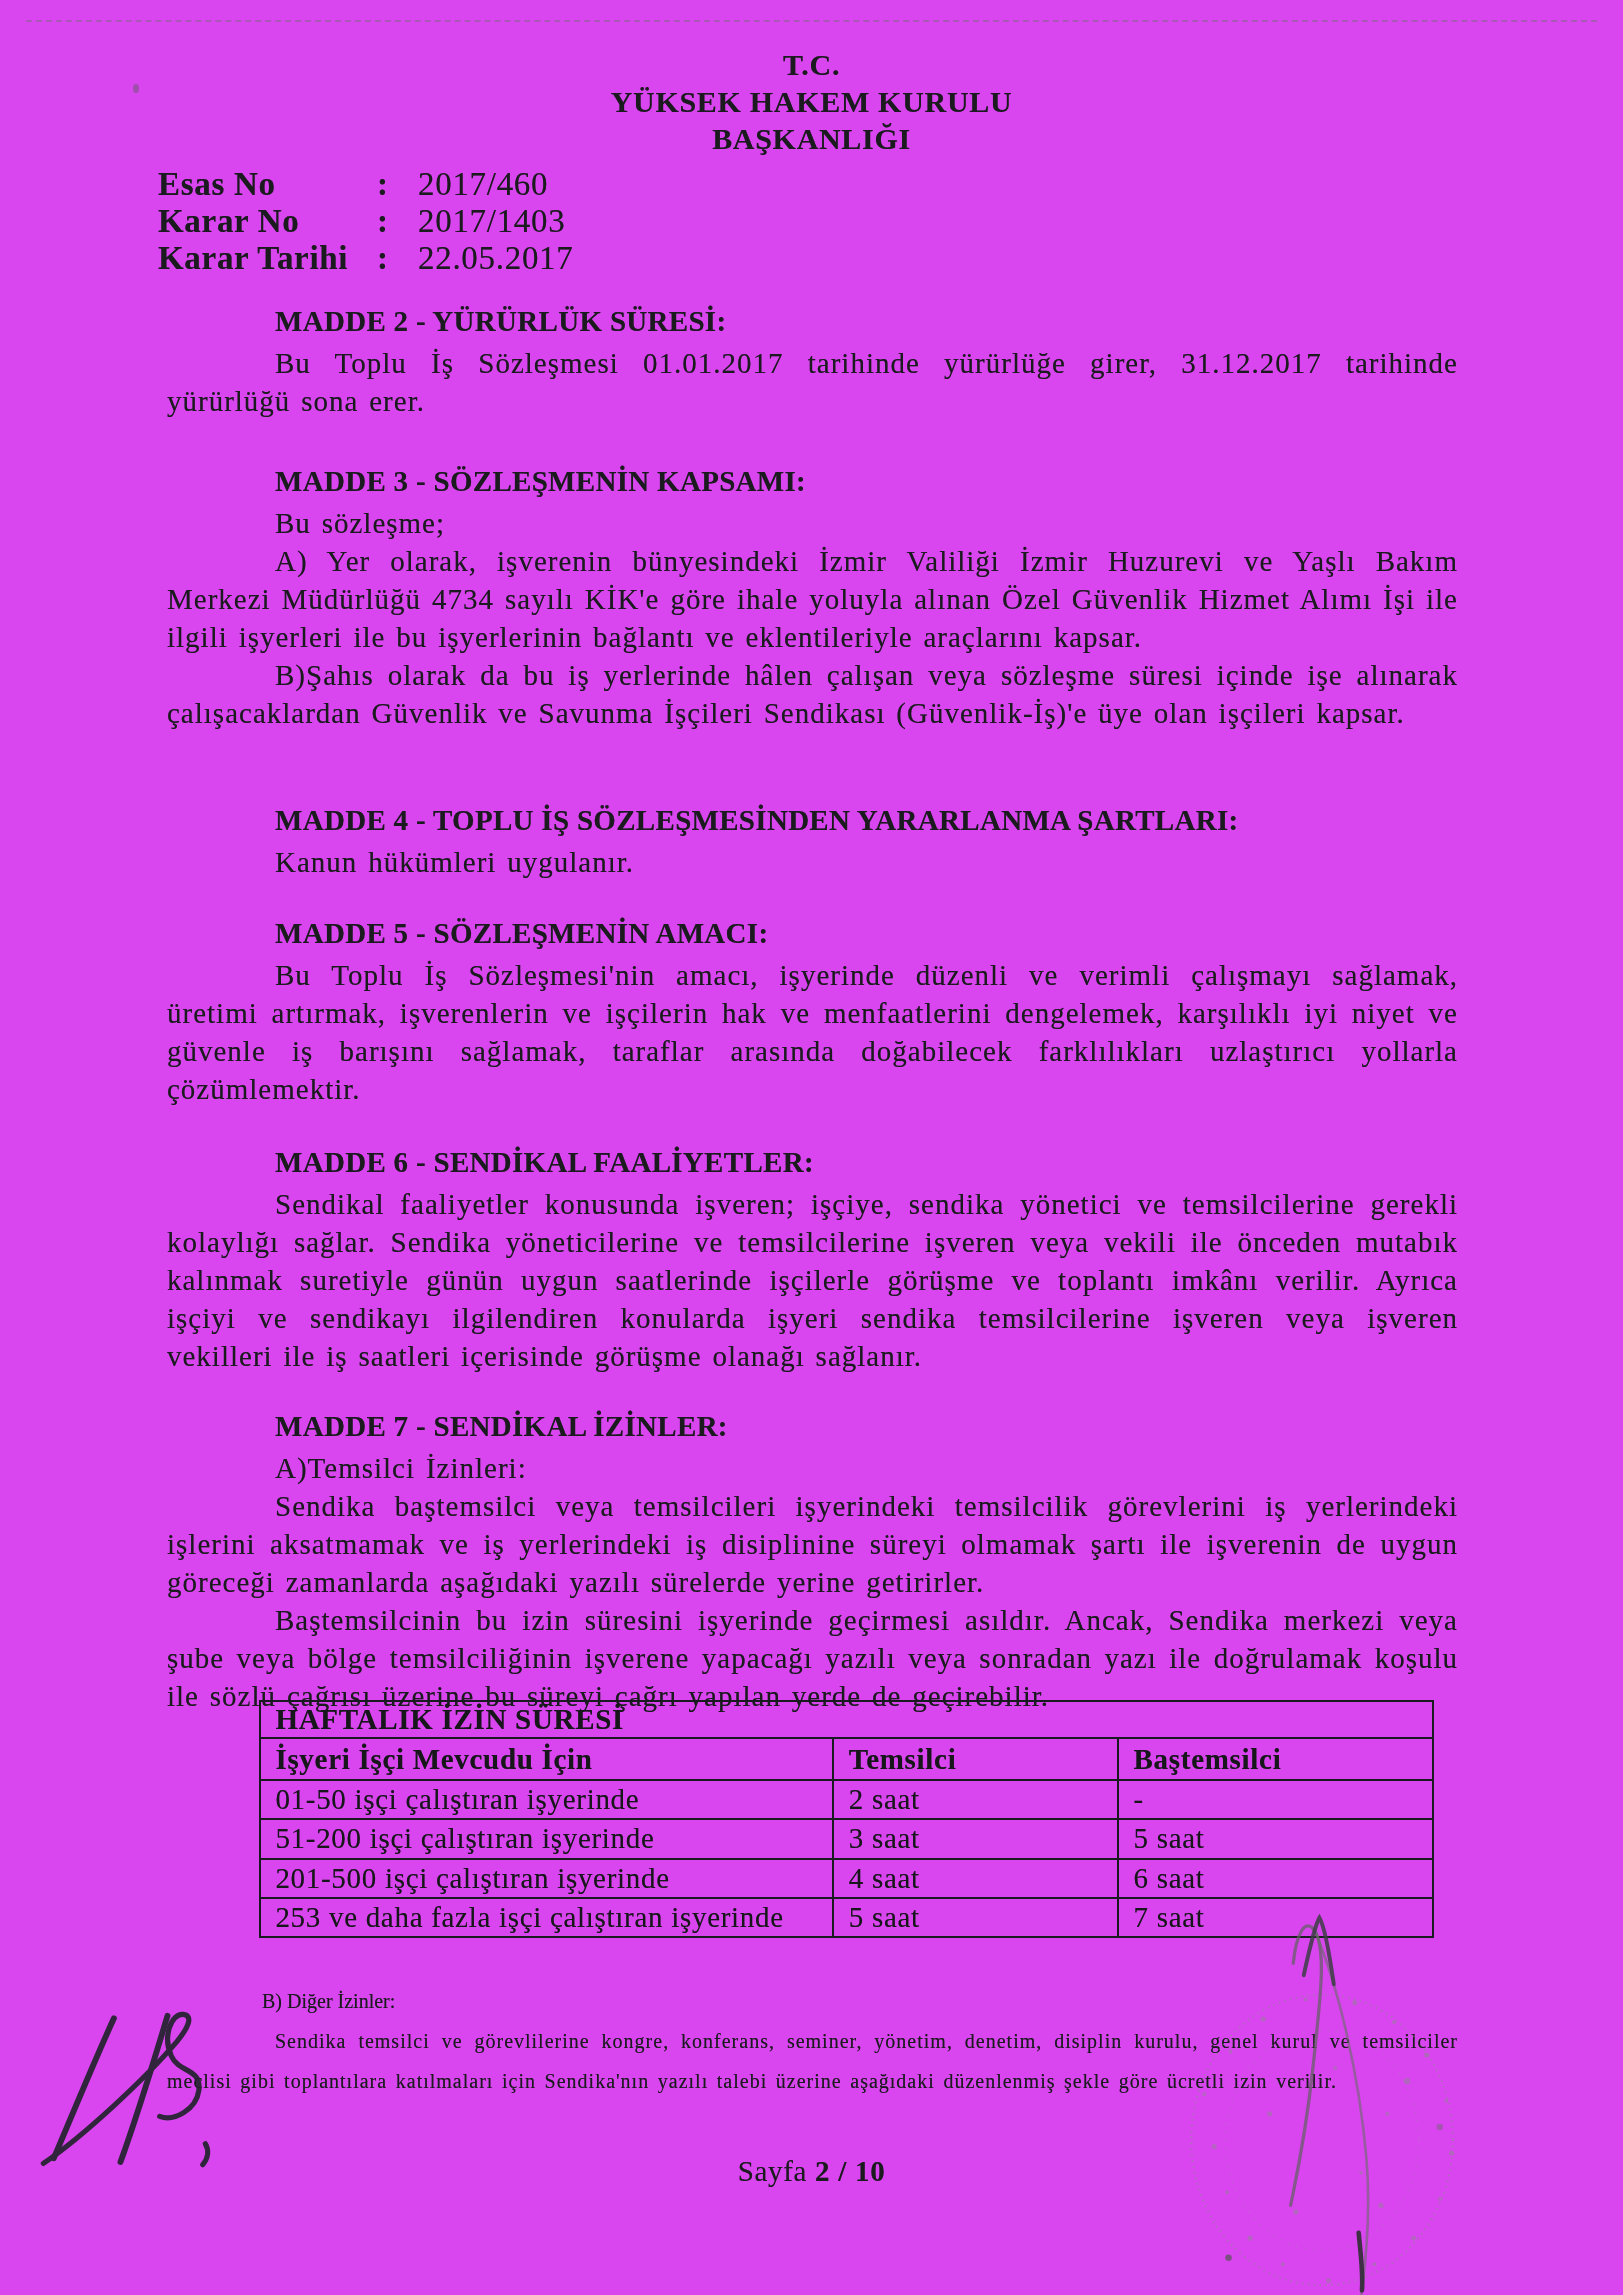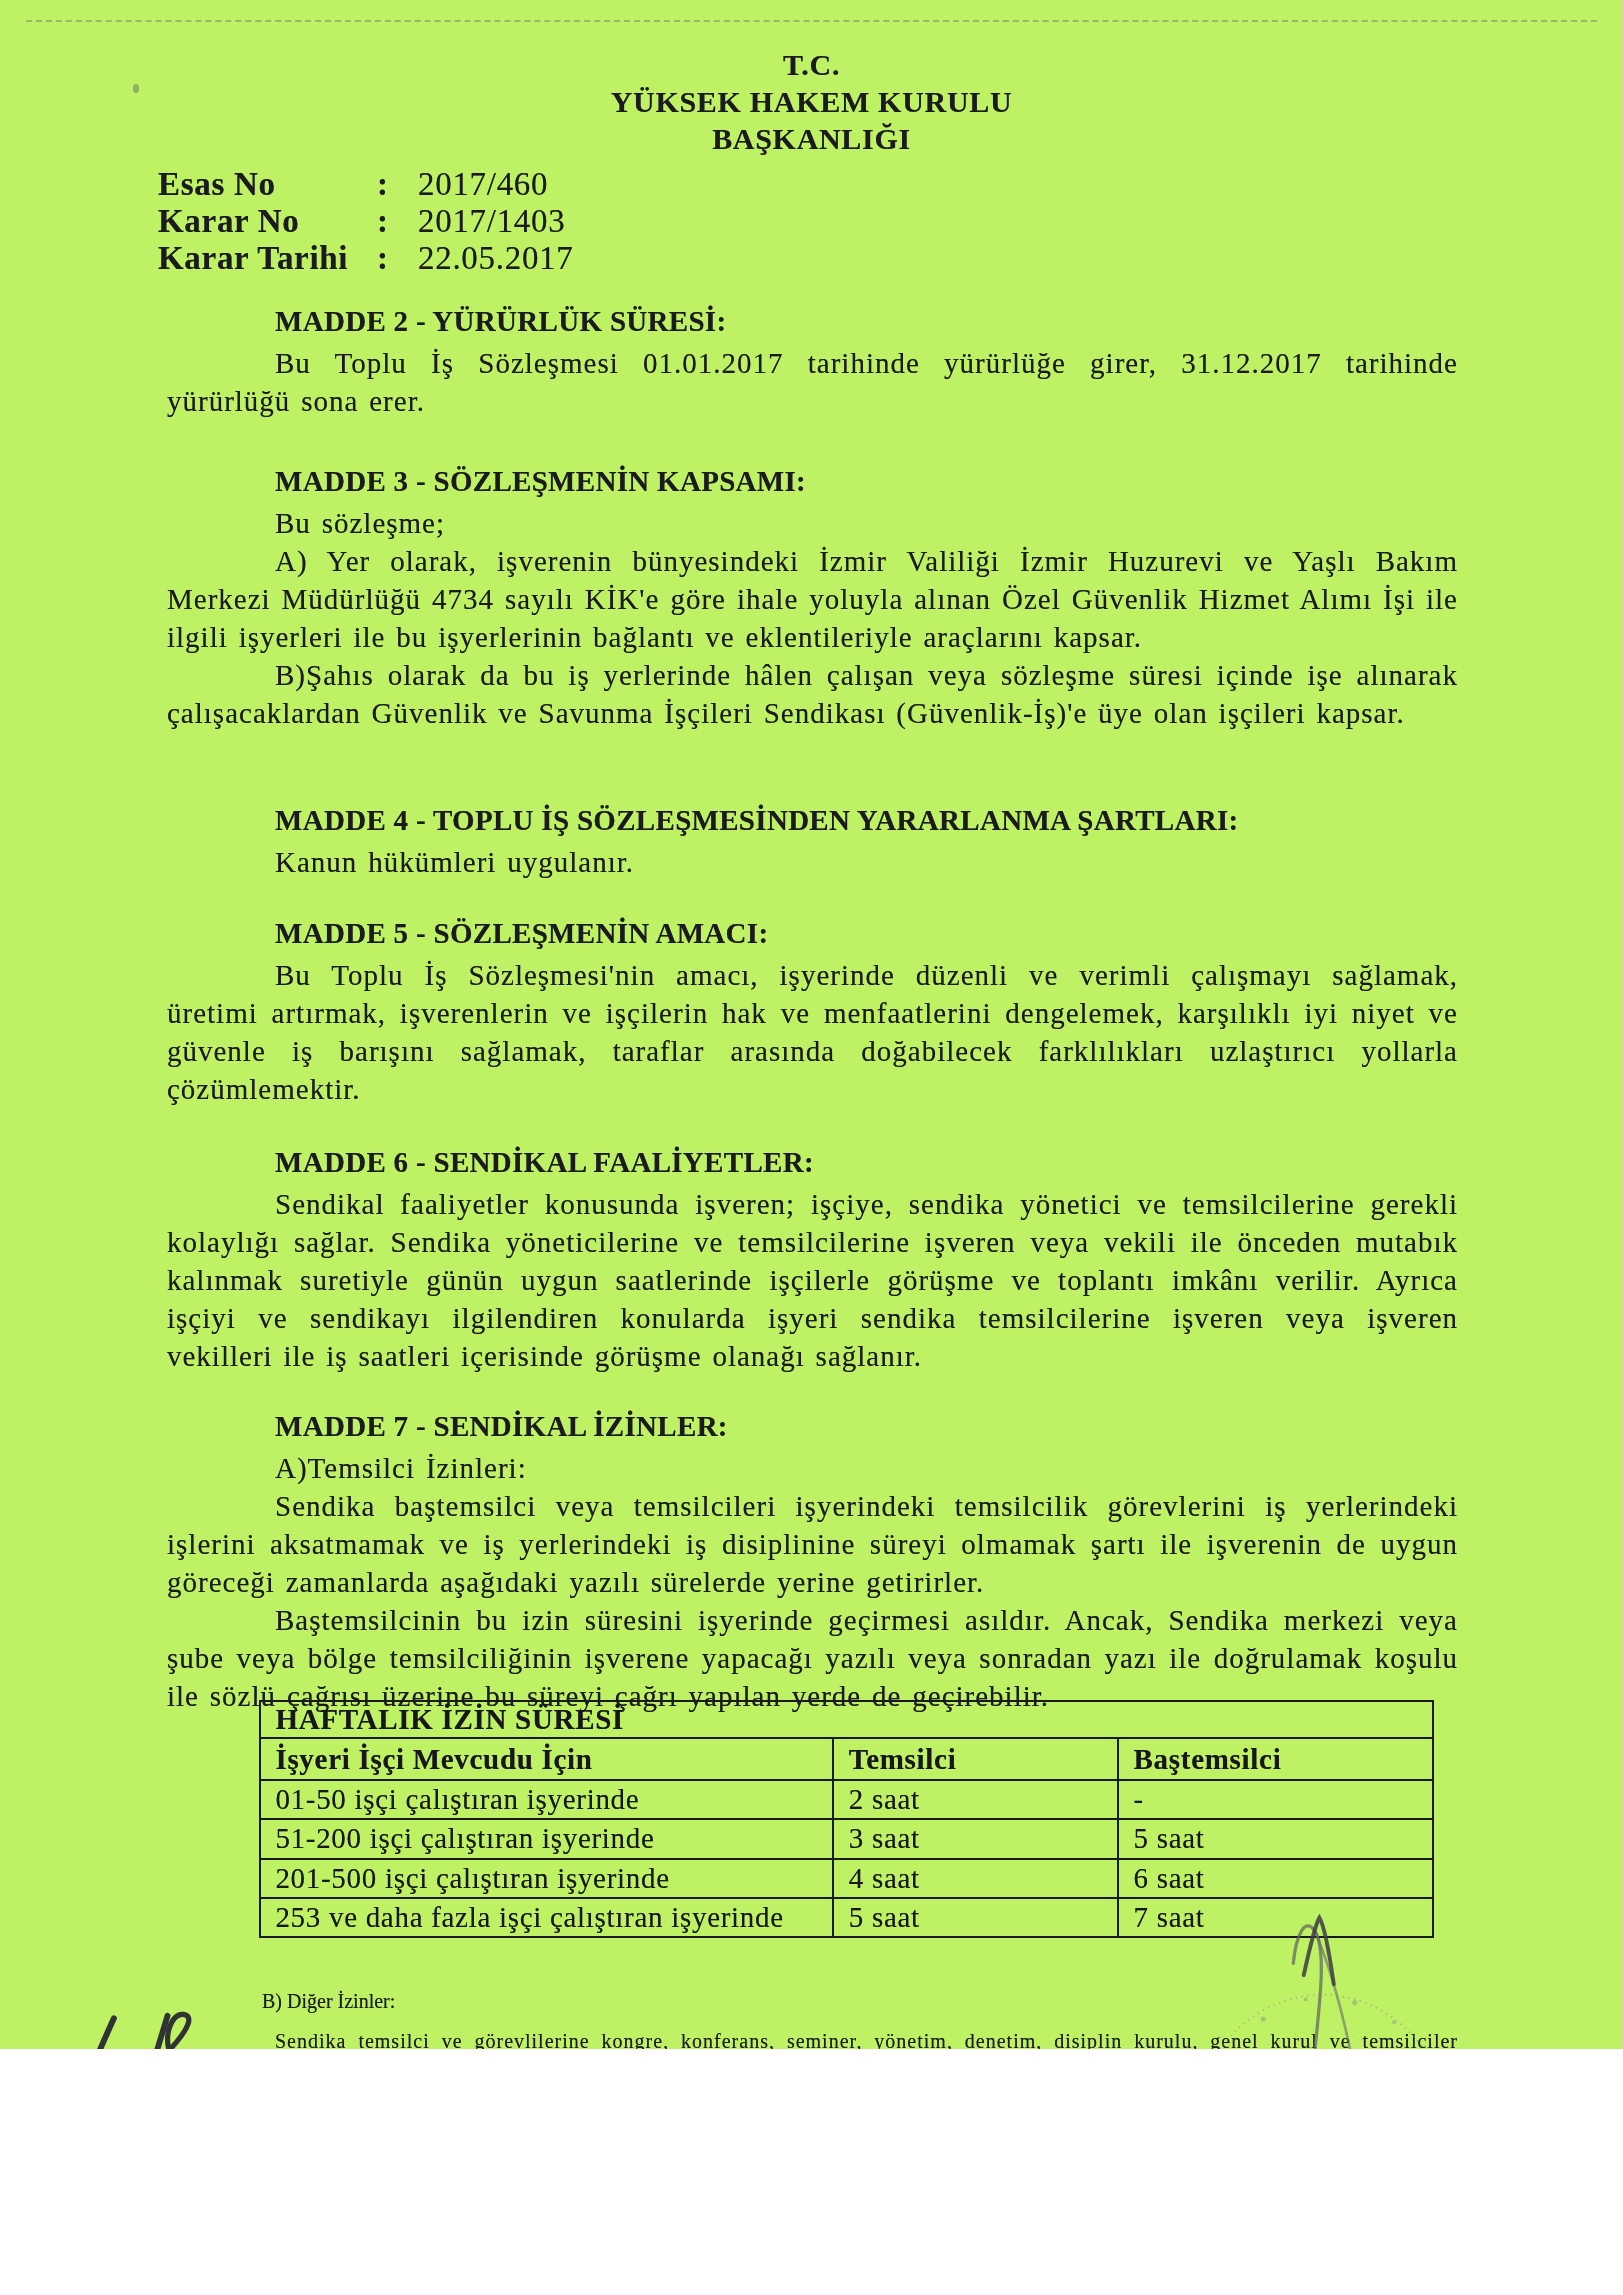--- a/index.html
+++ b/index.html
@@ -1,17 +1,17 @@
 <!DOCTYPE html>
 <html style="font-size:10.5px"><head>
 <meta charset="utf-8">
 <style>
   html,body{margin:0;padding:0;background:#ffffff;}
   .page{
-    position:relative;width:1623px;height:2049px;background:#bef264;overflow:hidden;
+    position:relative;width:1623px;height:2295px;background:#d946ef;overflow:hidden;
     font-family:"Liberation Serif", serif;color:#1b1b1f;
     text-shadow:0 0 0.4px rgba(25,25,25,.55);
   }
   
   .artifact-top{position:absolute;left:26px;top:19.6px;width:1571px;height:0;
     border-top:2px dashed rgba(110,110,110,.45);}
   .speck{position:absolute;left:133px;top:84px;width:5.9px;height:8.5px;
     background:rgba(90,90,90,.45);border-radius:50%;filter:blur(0.7px);}
   .doc-header{position:absolute;top:46px;left:0;width:100%;text-align:center;
     font-weight:bold;font-size:30px;line-height:37px;letter-spacing:0.7px;}

